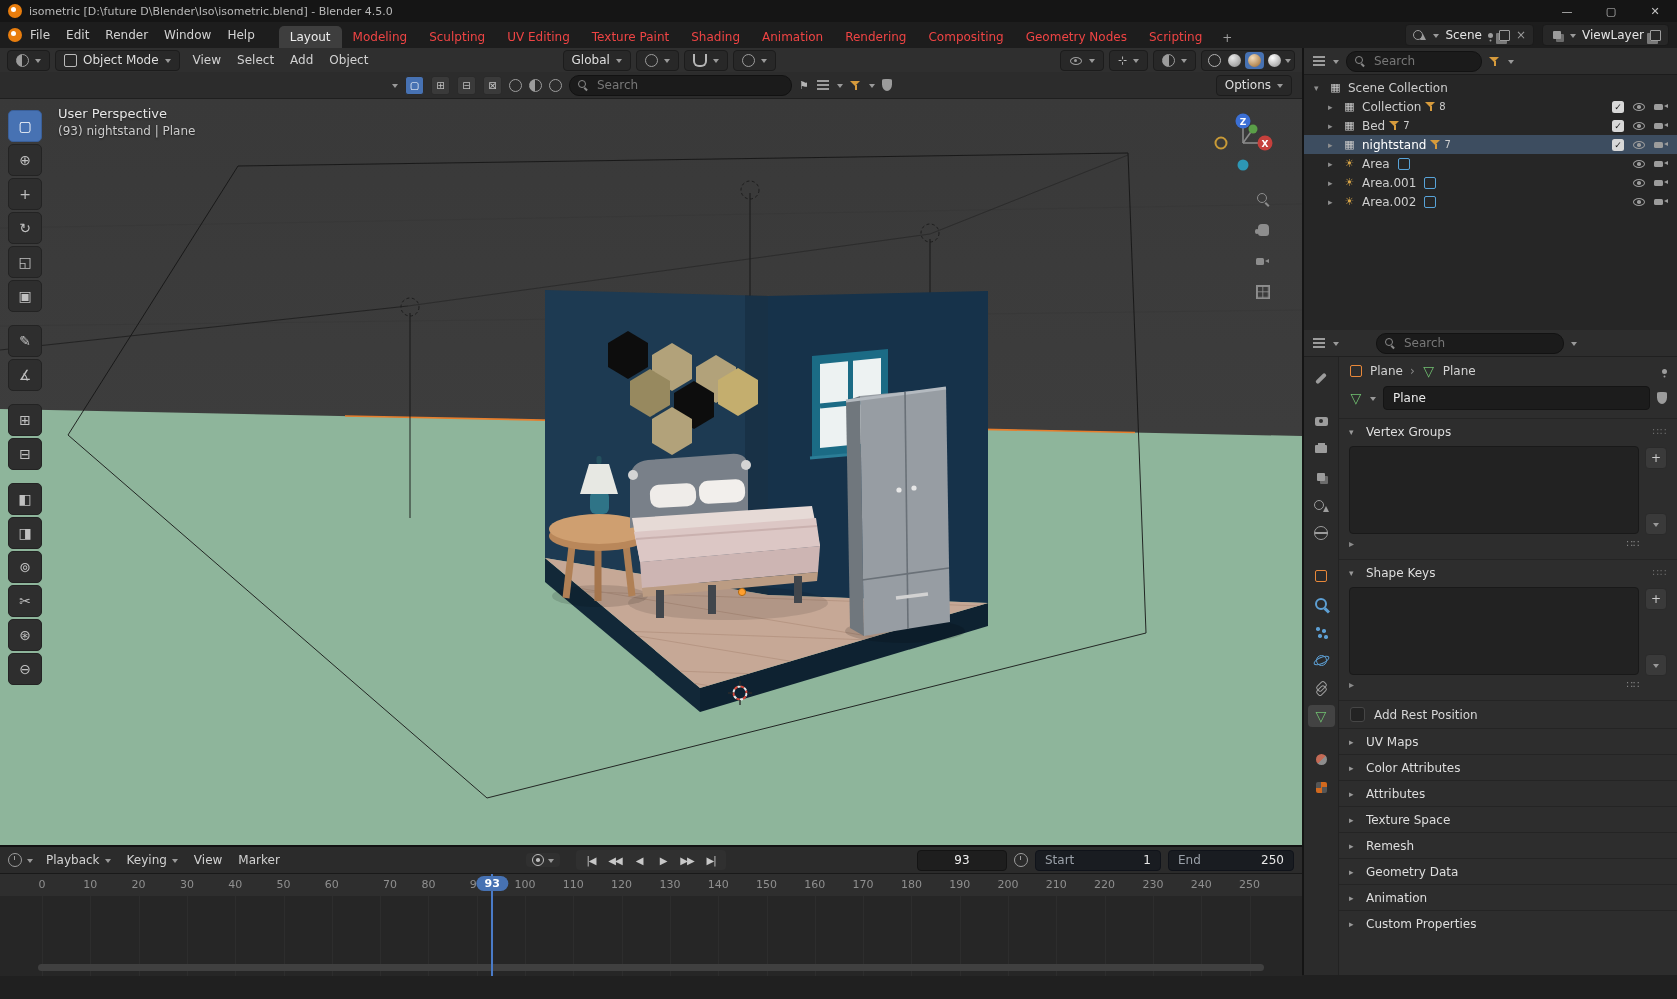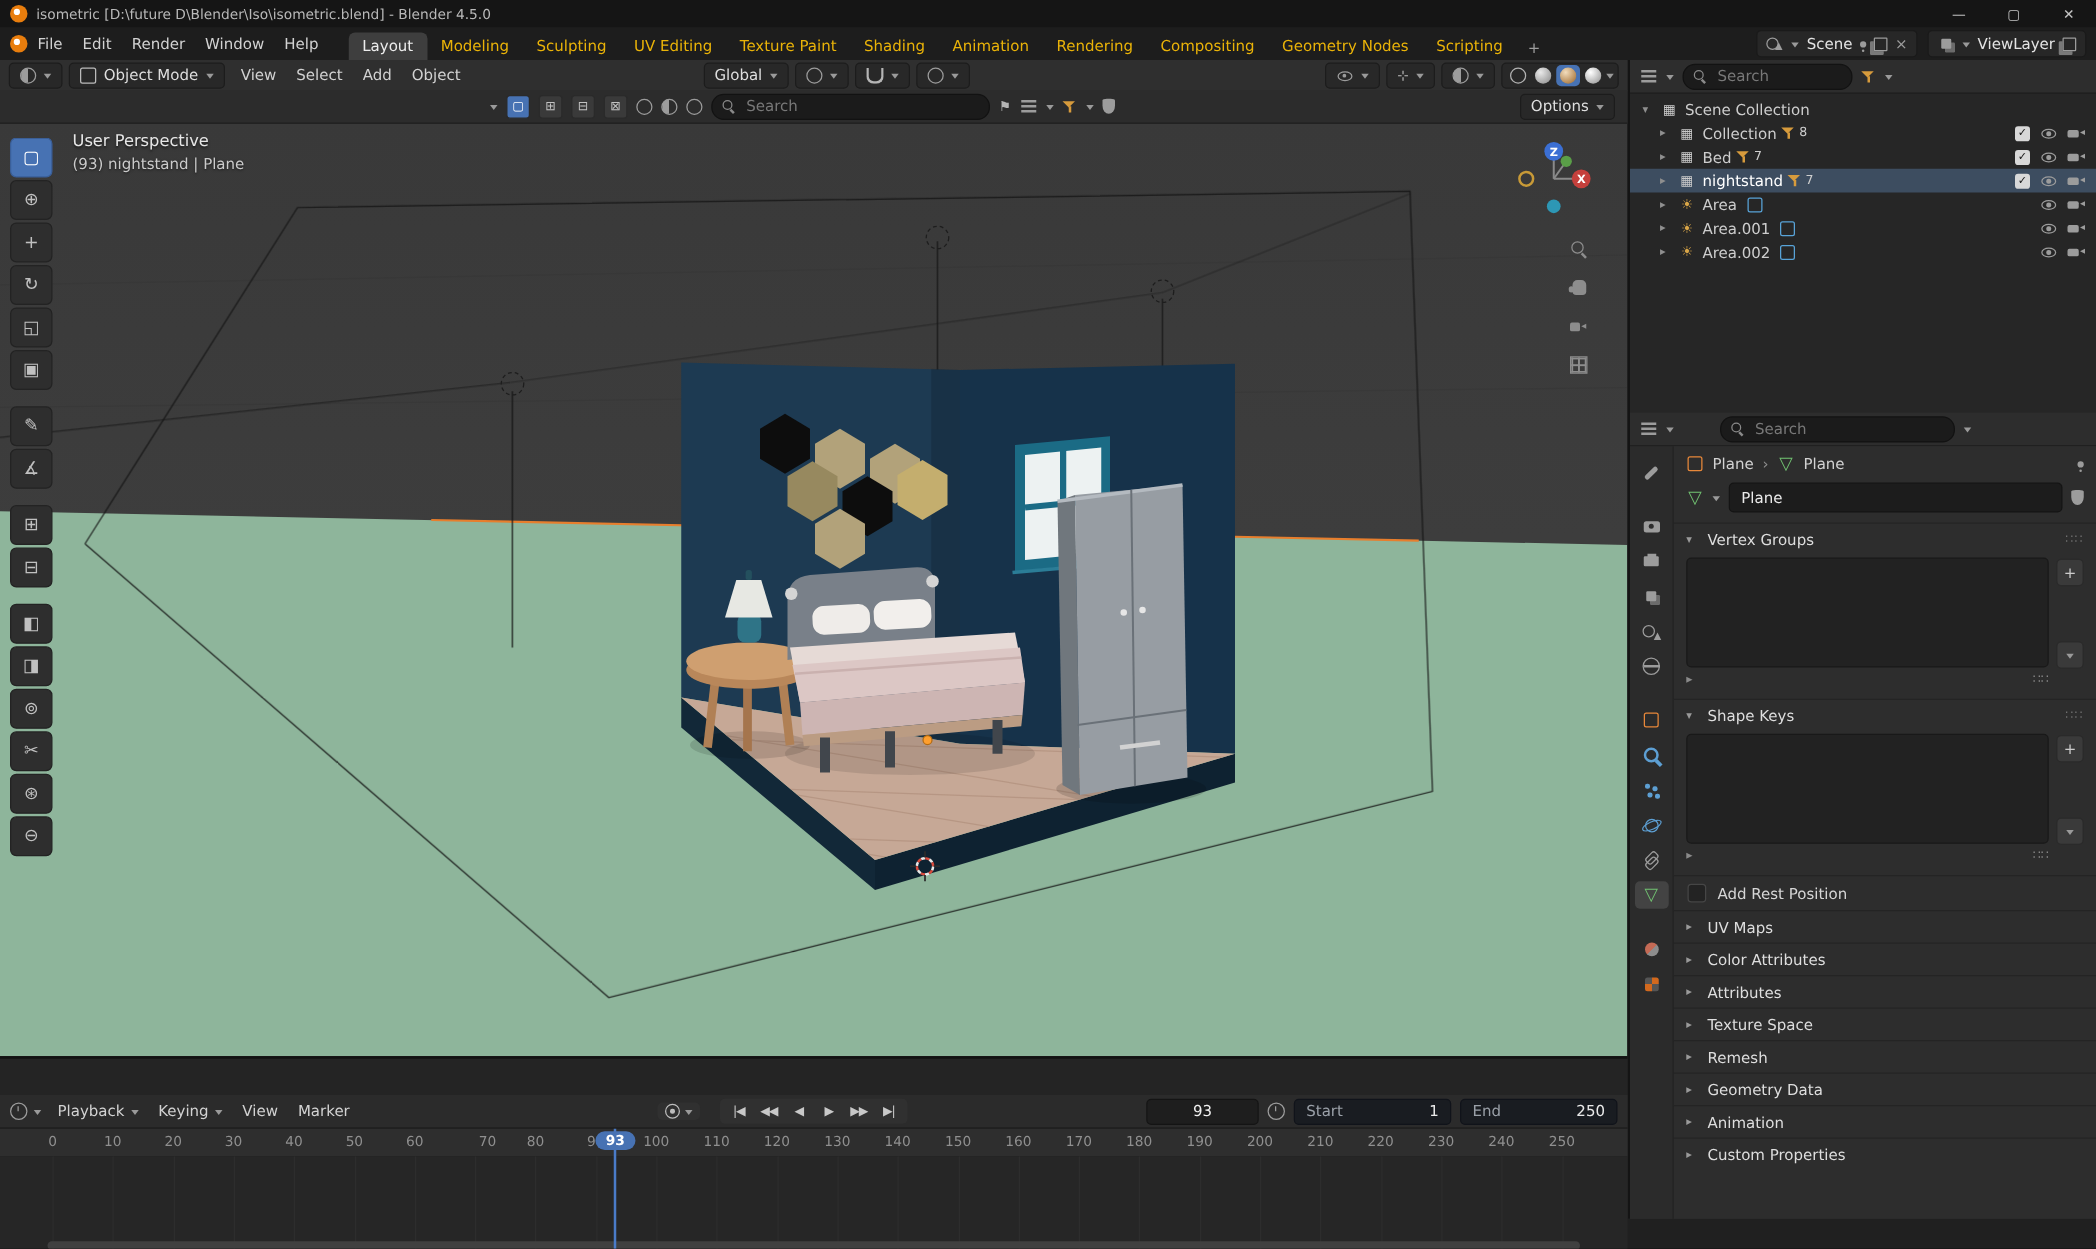--- a/index.html
+++ b/index.html
@@ -14,21 +14,21 @@
   .blender-logo::after{content:"";position:absolute;left:3px;top:3px;width:5px;height:5px;border-radius:50%;background:#fff;}
   .tb-title{font-size:11px;color:#b9b9b9;white-space:nowrap;}
   .win-controls{margin-left:auto;display:flex;height:100%;}
   .win-btn{width:44px;display:flex;align-items:center;justify-content:center;color:#c4c4c4;font-size:11px;}
 
   
   .topbar{position:absolute;top:22px;left:0;right:0;height:26px;background:#1d1d1d;border-bottom:1px solid #0f0f0f;
           display:flex;align-items:center;padding:0 8px;}
   .menu-item{padding:3px 8px;border-radius:3px;color:#d2d2d2;white-space:nowrap;display:inline-flex;align-items:center;gap:5px;}
   .ws-tabs{display:flex;margin-left:16px;align-items:flex-end;height:100%;}
-  .ws-tab{padding:4px 11px;color:#eab308;font-size:12px;border-radius:5px 5px 0 0;white-space:nowrap;}
+  .ws-tab{padding:4px 11px;color:#ef4444;font-size:12px;border-radius:5px 5px 0 0;white-space:nowrap;}
   .ws-tab.active{background:#3e3e3e;color:#ececec;}
   .ws-add{padding:3px 9px;color:#9d9d9d;}
   .topbar-right{margin-left:auto;display:flex;gap:8px;align-items:center;}
   .tb-field{display:flex;align-items:center;gap:6px;background:#272727;border:1px solid #1a1a1a;border-radius:4px;height:20px;padding:0 7px;color:#ddd;}
   .tb-field .val{color:#e4e4e4;}
 
   
   .caret{width:0;height:0;border:3.5px solid transparent;border-top:4.5px solid #9a9a9a;display:inline-block;transform:translateY(2px);}
   .lens{position:relative;width:11px;height:11px;flex:none;}
   .lens::before{content:"";position:absolute;left:0;top:0;width:6px;height:6px;border:1.4px solid #8a8a8a;border-radius:50%;}
@@ -167,21 +167,21 @@
   .pi-physics::before{content:"";width:9px;height:9px;border:1.6px solid #5d9fd3;border-radius:50%;}
   .pi-physics::after{content:"";position:absolute;width:15px;height:5px;border:1.1px solid #5d9fd3;border-radius:50%;transform:rotate(-24deg);}
   .pi-constraints::before{content:"";width:5px;height:9px;border:1.5px solid #9c9c9c;border-radius:2.5px;transform:rotate(45deg) translate(-1.5px,-1.5px);}
   .pi-constraints::after{content:"";position:absolute;width:5px;height:9px;border:1.5px solid #9c9c9c;border-radius:2.5px;transform:rotate(45deg) translate(1.5px,1.5px);}
   .pi-object-data{color:#71c171;font-size:14px;font-weight:bold;}
   .pi-material::before{content:"";width:11px;height:11px;border-radius:50%;background:linear-gradient(135deg,#c46a55 50%,#8d8d8d 50%);}
   .pi-texture::before{content:"";width:11px;height:11px;border-radius:2px;background:conic-gradient(#d2691e 0 25%,#555 0 50%,#d2691e 0 75%,#555 0);}
 
   
   .timeline{position:absolute;left:0;top:845px;width:1302px;height:130px;background:#242424;border-top:2px solid #121212;box-sizing:border-box;}
-  .tl-header{height:26px;display:flex;align-items:center;gap:5px;padding:0 8px;background:#2b2b2b;border-bottom:1px solid #191919;position:relative;margin-top:29px;}
+  .tl-header{height:26px;display:flex;align-items:center;gap:5px;padding:0 8px;background:#2b2b2b;border-bottom:1px solid #191919;position:relative;}
   .tl-transport{position:absolute;left:50%;transform:translateX(-50%);display:flex;gap:2px;align-items:center;background:#303030;border-radius:4px;padding:1px 4px;}
   .tp-btn{min-width:22px;height:18px;display:flex;align-items:center;justify-content:center;color:#c8c8c8;font-size:10px;letter-spacing:-1px;}
   .autokey{display:flex;align-items:center;gap:4px;background:#303030;border-radius:4px;padding:1px 6px;position:absolute;left:43%;transform:translateX(-100%);}
   .rec-dot{width:10px;height:10px;border:1.6px solid #bdbdbd;border-radius:50%;display:flex;align-items:center;justify-content:center;}
   .rec-dot::after{content:"";width:3.6px;height:3.6px;border-radius:50%;background:#bdbdbd;}
   .tl-right{margin-left:auto;display:flex;gap:7px;align-items:center;}
   .frame-field{width:88px;height:19px;background:#1e1e1e;border:1px solid #141414;border-radius:4px;display:flex;align-items:center;justify-content:center;color:#f0f0f0;}
   .range-field{width:106px;height:19px;background:#191c21;border:1px solid #10131a;border-radius:4px;display:flex;align-items:center;justify-content:space-between;padding:0 9px;}
   .range-field .lab{color:#9aa0a8;} .range-field .val{color:#e8e8e8;}
   .tl-body{position:relative;height:102px;}

